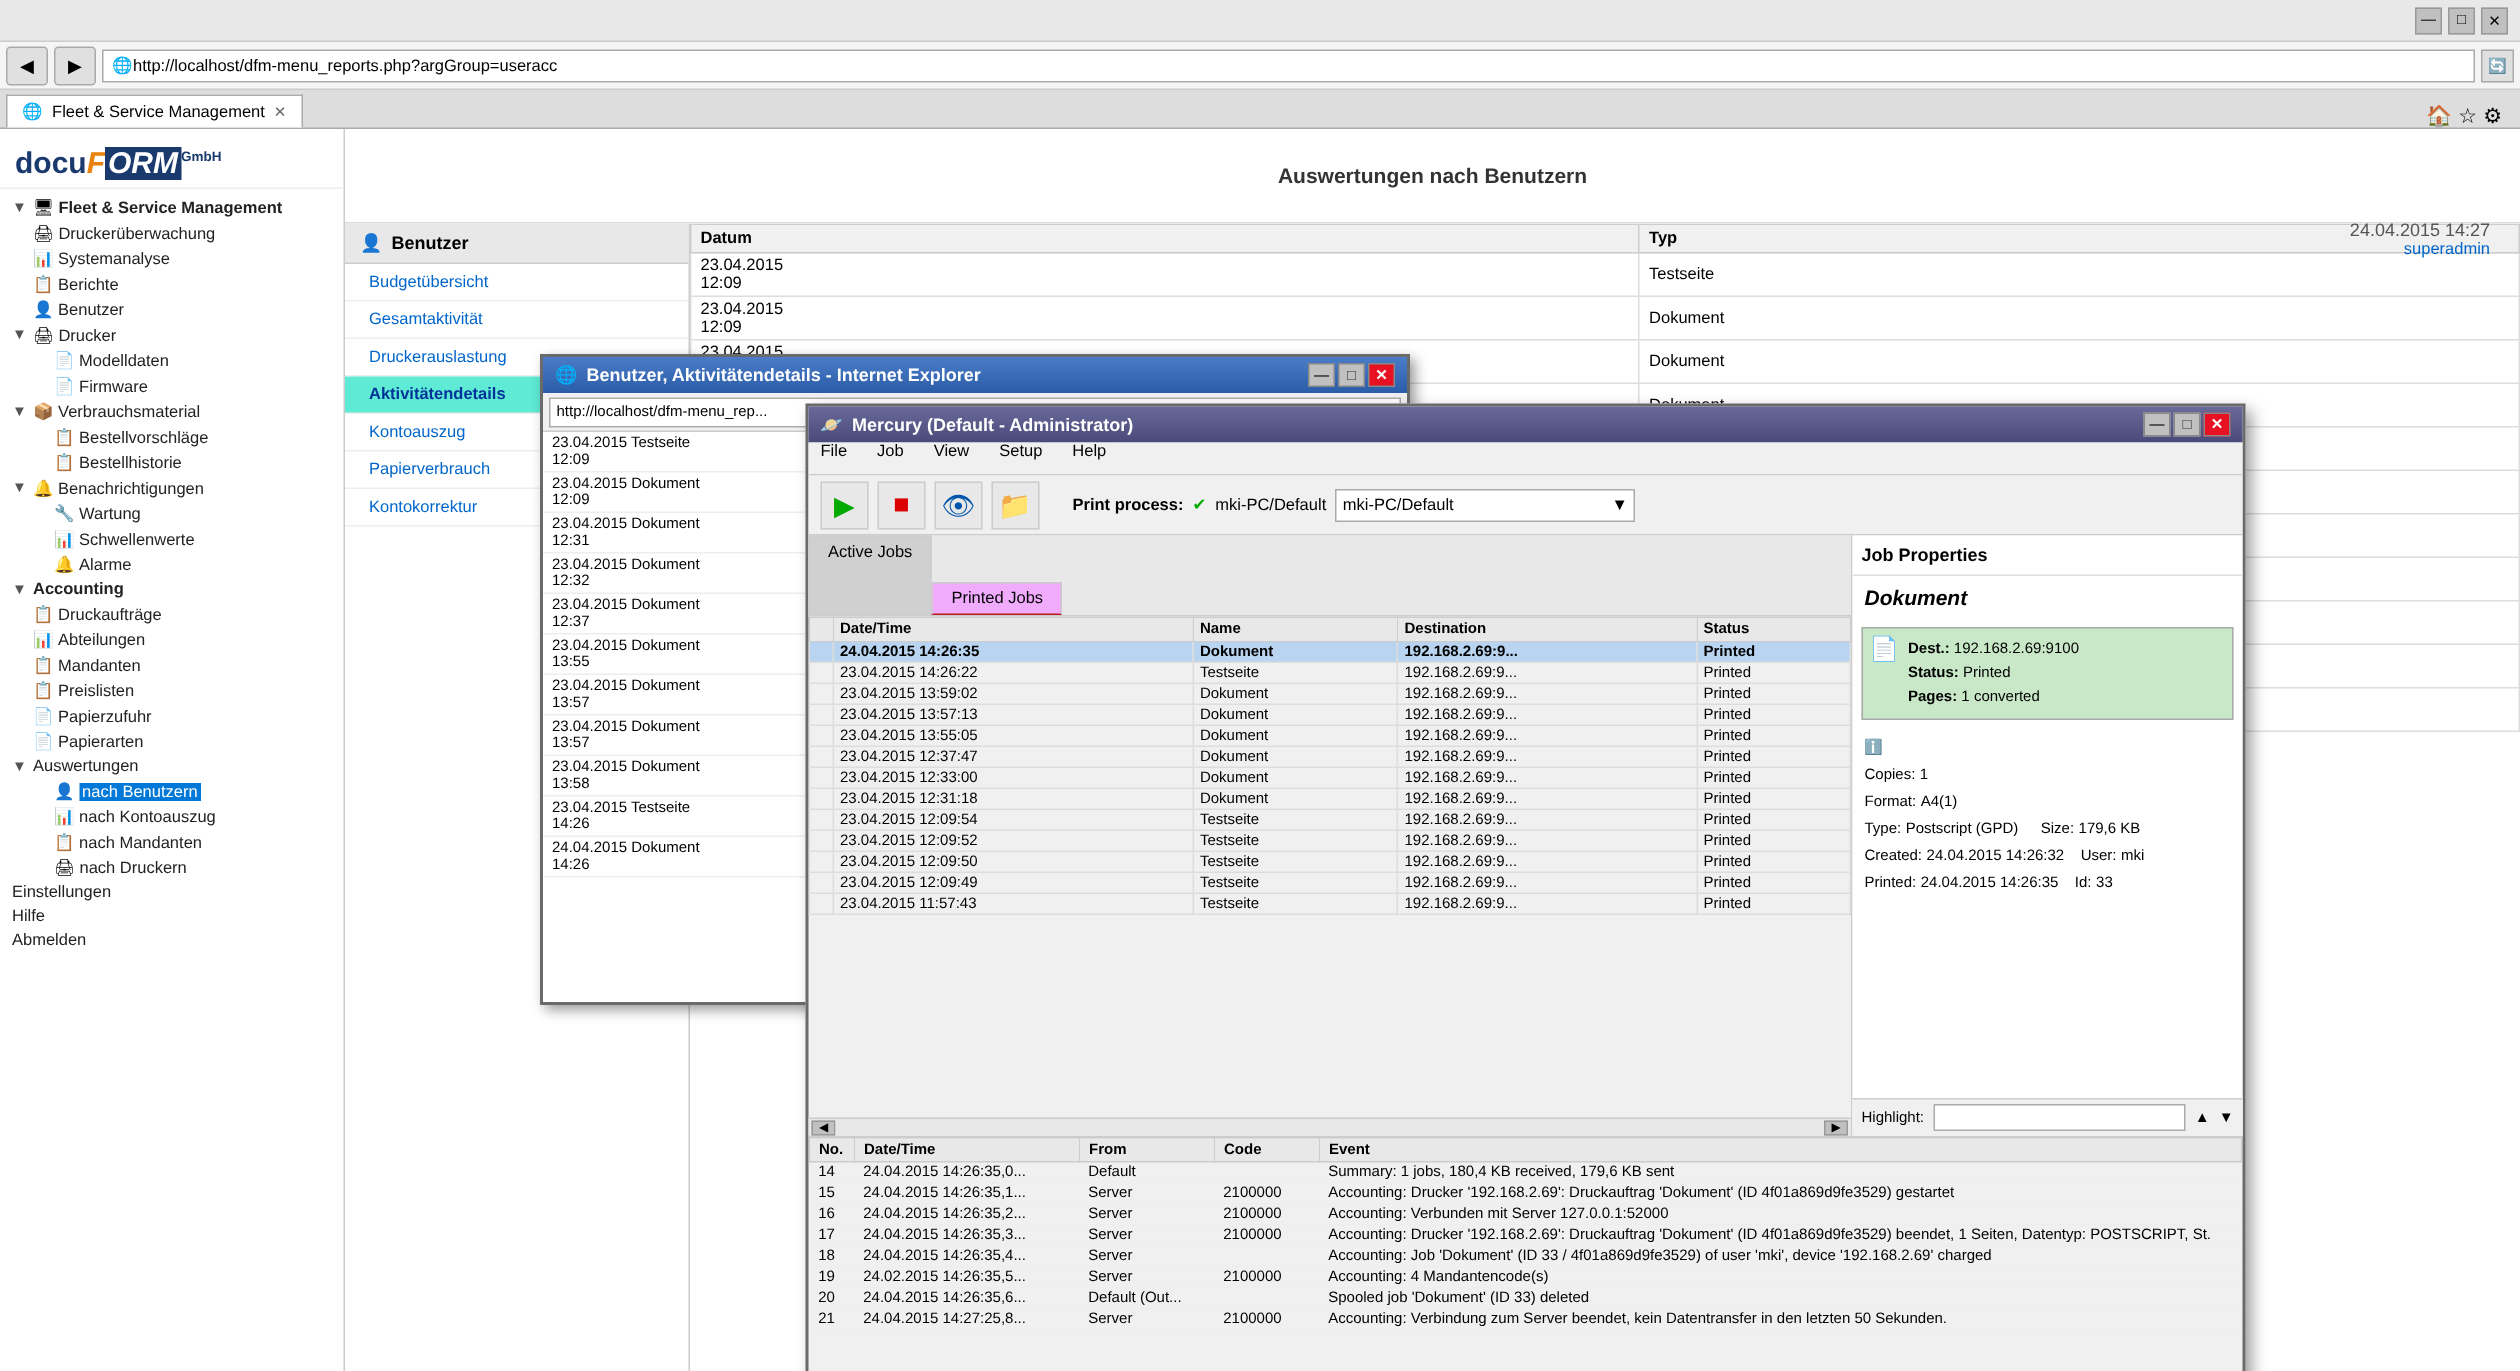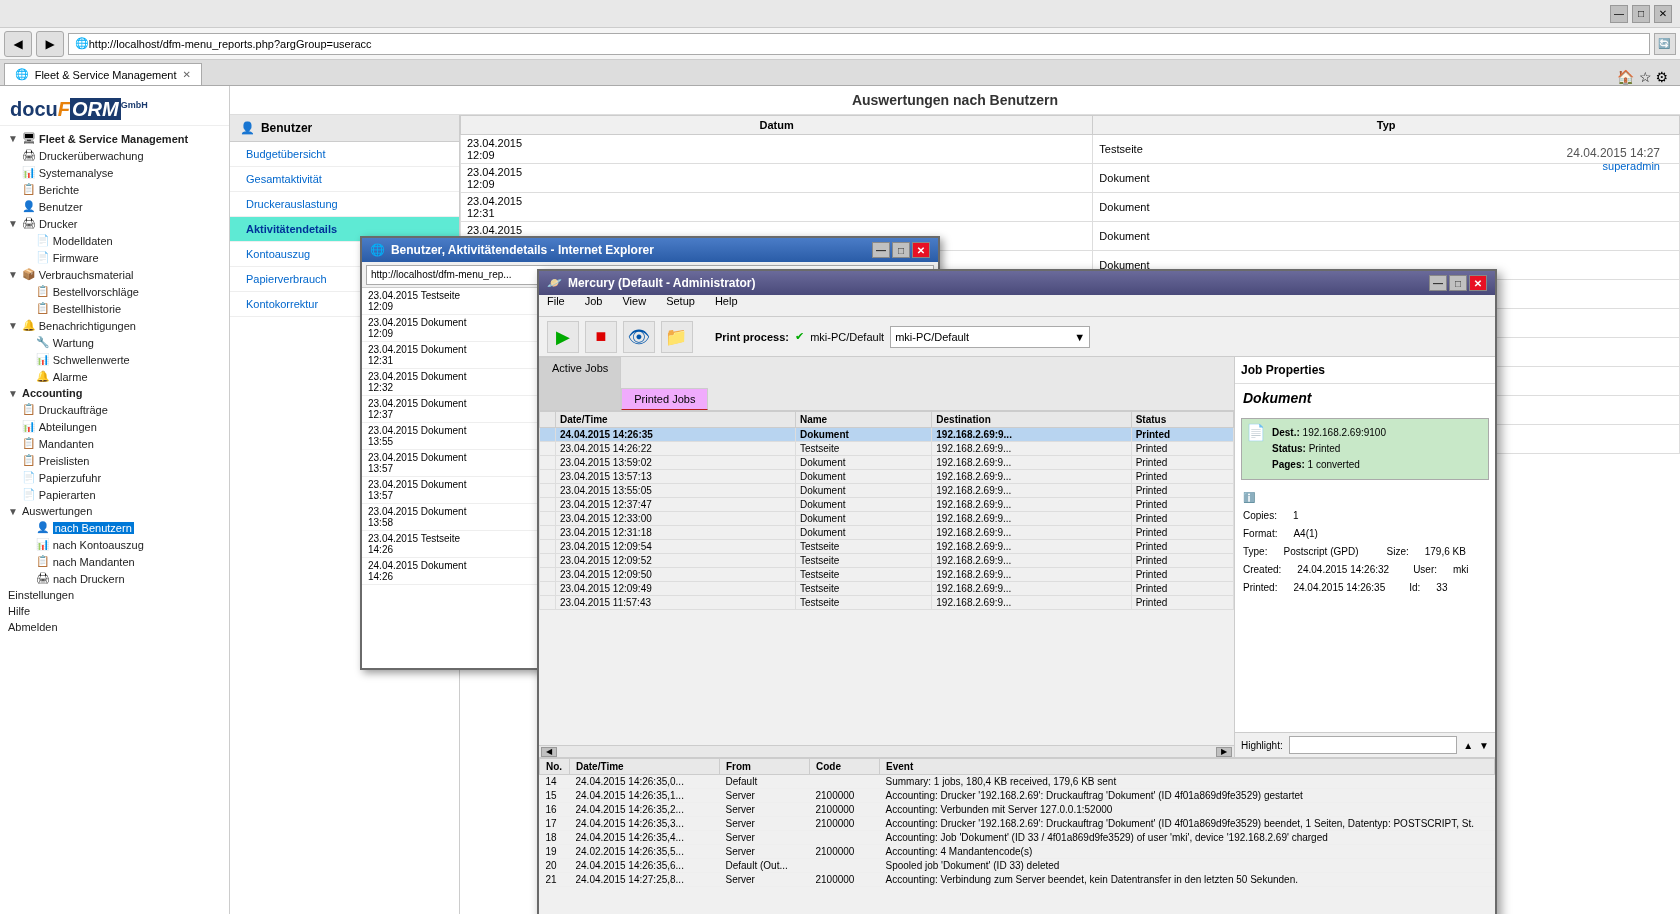--- a/index.html
+++ b/index.html
@@ -31,38 +31,38 @@
     .tree-item { display: flex; align-items: center; padding: 2px 4px; cursor: pointer; white-space: nowrap; }
     .tree-item .indent { display: inline-block; }
     .tree-toggle { width: 14px; font-size: 10px; color: #555; }
     .tree-icon { margin-right: 3px; }
     .tree-label { font-size: 11px; color: #222; }
     .tree-item.bold .tree-label { font-weight: bold; }
     .selected-item .tree-label { background: #0078d7; color: white; padding: 0 2px; }
 
     
     .content-area { flex: 1; display: flex; flex-direction: column; overflow: hidden; }
-    .page-header { background: white; border-bottom: 1px solid #ddd; padding: 6px 16px; text-align: center; }
+    .page-header { background: white; border-bottom: 1px solid #ddd; padding: 23px 16px; text-align: center; }
     .page-title { font-size: 14px; font-weight: bold; color: #333; }
     .header-right { position: absolute; right: 20px; top: 60px; text-align: right; font-size: 11px; color: #555; }
     .header-right .date { font-size: 12px; }
     .header-right .user { color: #0066cc; }
 
     
     .panel-benutzer { background: white; border-right: 1px solid #ccc; width: 230px; flex-shrink: 0; }
     .panel-header { background: #e8e8e8; padding: 6px 10px; font-weight: bold; font-size: 12px; border-bottom: 1px solid #ccc; display: flex; align-items: center; gap: 6px; }
     .panel-nav { display: flex; flex-direction: column; }
     .panel-nav-item { padding: 6px 16px; font-size: 11px; cursor: pointer; color: #0066cc; border-bottom: 1px solid #eee; }
     .panel-nav-item.active { font-weight: bold; color: #003399; background: #5eead4; }
 
     
     .report-list { flex: 1; background: white; overflow-y: auto; }
 
     .report-table { width: 100%; border-collapse: collapse; font-size: 11px; }
-    .report-table th { background: #f0f0f0; border: 1px solid #ccc; padding: 3px 6px; text-align: center; font-weight: bold; }
+    .report-table th { background: #f0f0f0; border: 1px solid #ccc; padding: 3px 6px; text-align: left; font-weight: bold; }
     .report-table td { border: 1px solid #ddd; padding: 2px 6px; }
 
     
     .ie-window { position: absolute; top: 150px; left: 360px; width: 580px; background: white; border: 2px solid #6a6a6a; box-shadow: 3px 3px 8px rgba(0,0,0,0.4); z-index: 10; }
     .ie-titlebar { background: linear-gradient(to bottom, #4a7cc7, #2a5ca7); color: white; padding: 4px 8px; display: flex; align-items: center; gap: 6px; font-size: 12px; font-weight: bold; }
     .ie-win-controls { margin-left: auto; display: flex; gap: 2px; }
     .ie-win-btn { width: 18px; height: 16px; background: #c0c0c0; border: 1px solid #888; font-size: 10px; display: flex; align-items: center; justify-content: center; cursor: pointer; color: #333; }
     .ie-win-btn.close { background: #e81123; color: white; }
 
     .ie-nav-bar { background: #f0f0f0; height: 26px; display: flex; align-items: center; padding: 0 4px; border-bottom: 1px solid #ccc; }
@@ -98,21 +98,21 @@
     .jobs-table th { background: #e8e8e8; border: 1px solid #ccc; padding: 2px 4px; text-align: left; font-size: 10px; position: sticky; top: 0; }
     .jobs-table td { border: 1px solid #ddd; padding: 1px 4px; white-space: nowrap; }
     .jobs-table tr.highlighted td { background: #b8d4f0; font-weight: bold; }
 
     .job-props-header { padding: 6px; font-size: 12px; font-weight: bold; border-bottom: 1px solid #ddd; }
     .job-doc-title { font-size: 14px; font-weight: bold; font-style: italic; padding: 6px 8px; }
     .job-doc-preview { background: #c8e8c8; margin: 6px; padding: 6px; min-height: 60px; border: 1px solid #aaa; position: relative; }
     .doc-icon { position: absolute; left: 4px; top: 4px; font-size: 16px; }
     .doc-details { margin-left: 24px; font-size: 10px; line-height: 1.6; }
     .job-info-section { padding: 6px 8px; font-size: 10px; }
-    .job-info-row { display: flex; gap: 16px; line-height: 1.8; }
+    .job-info-row { display: flex; gap: 3px; line-height: 1.8; }
 
     .mercury-log { border-top: 1px solid #ccc; height: 180px; overflow-y: auto; }
     .log-table { width: 100%; border-collapse: collapse; font-size: 10px; }
     .log-table th { background: #e8e8e8; border: 1px solid #ccc; padding: 2px 6px; text-align: left; font-size: 10px; position: sticky; top: 0; }
     .log-table td { border-bottom: 1px solid #eee; padding: 1px 6px; white-space: nowrap; }
 
     .highlight-bar { background: #f0f0f0; border-top: 1px solid #ccc; padding: 3px 6px; font-size: 10px; display: flex; align-items: center; gap: 6px; }
     .highlight-input { flex: 1; height: 18px; border: 1px solid #aaa; font-size: 10px; padding: 0 4px; }
     .highlight-arrow { font-size: 10px; cursor: pointer; }
 

